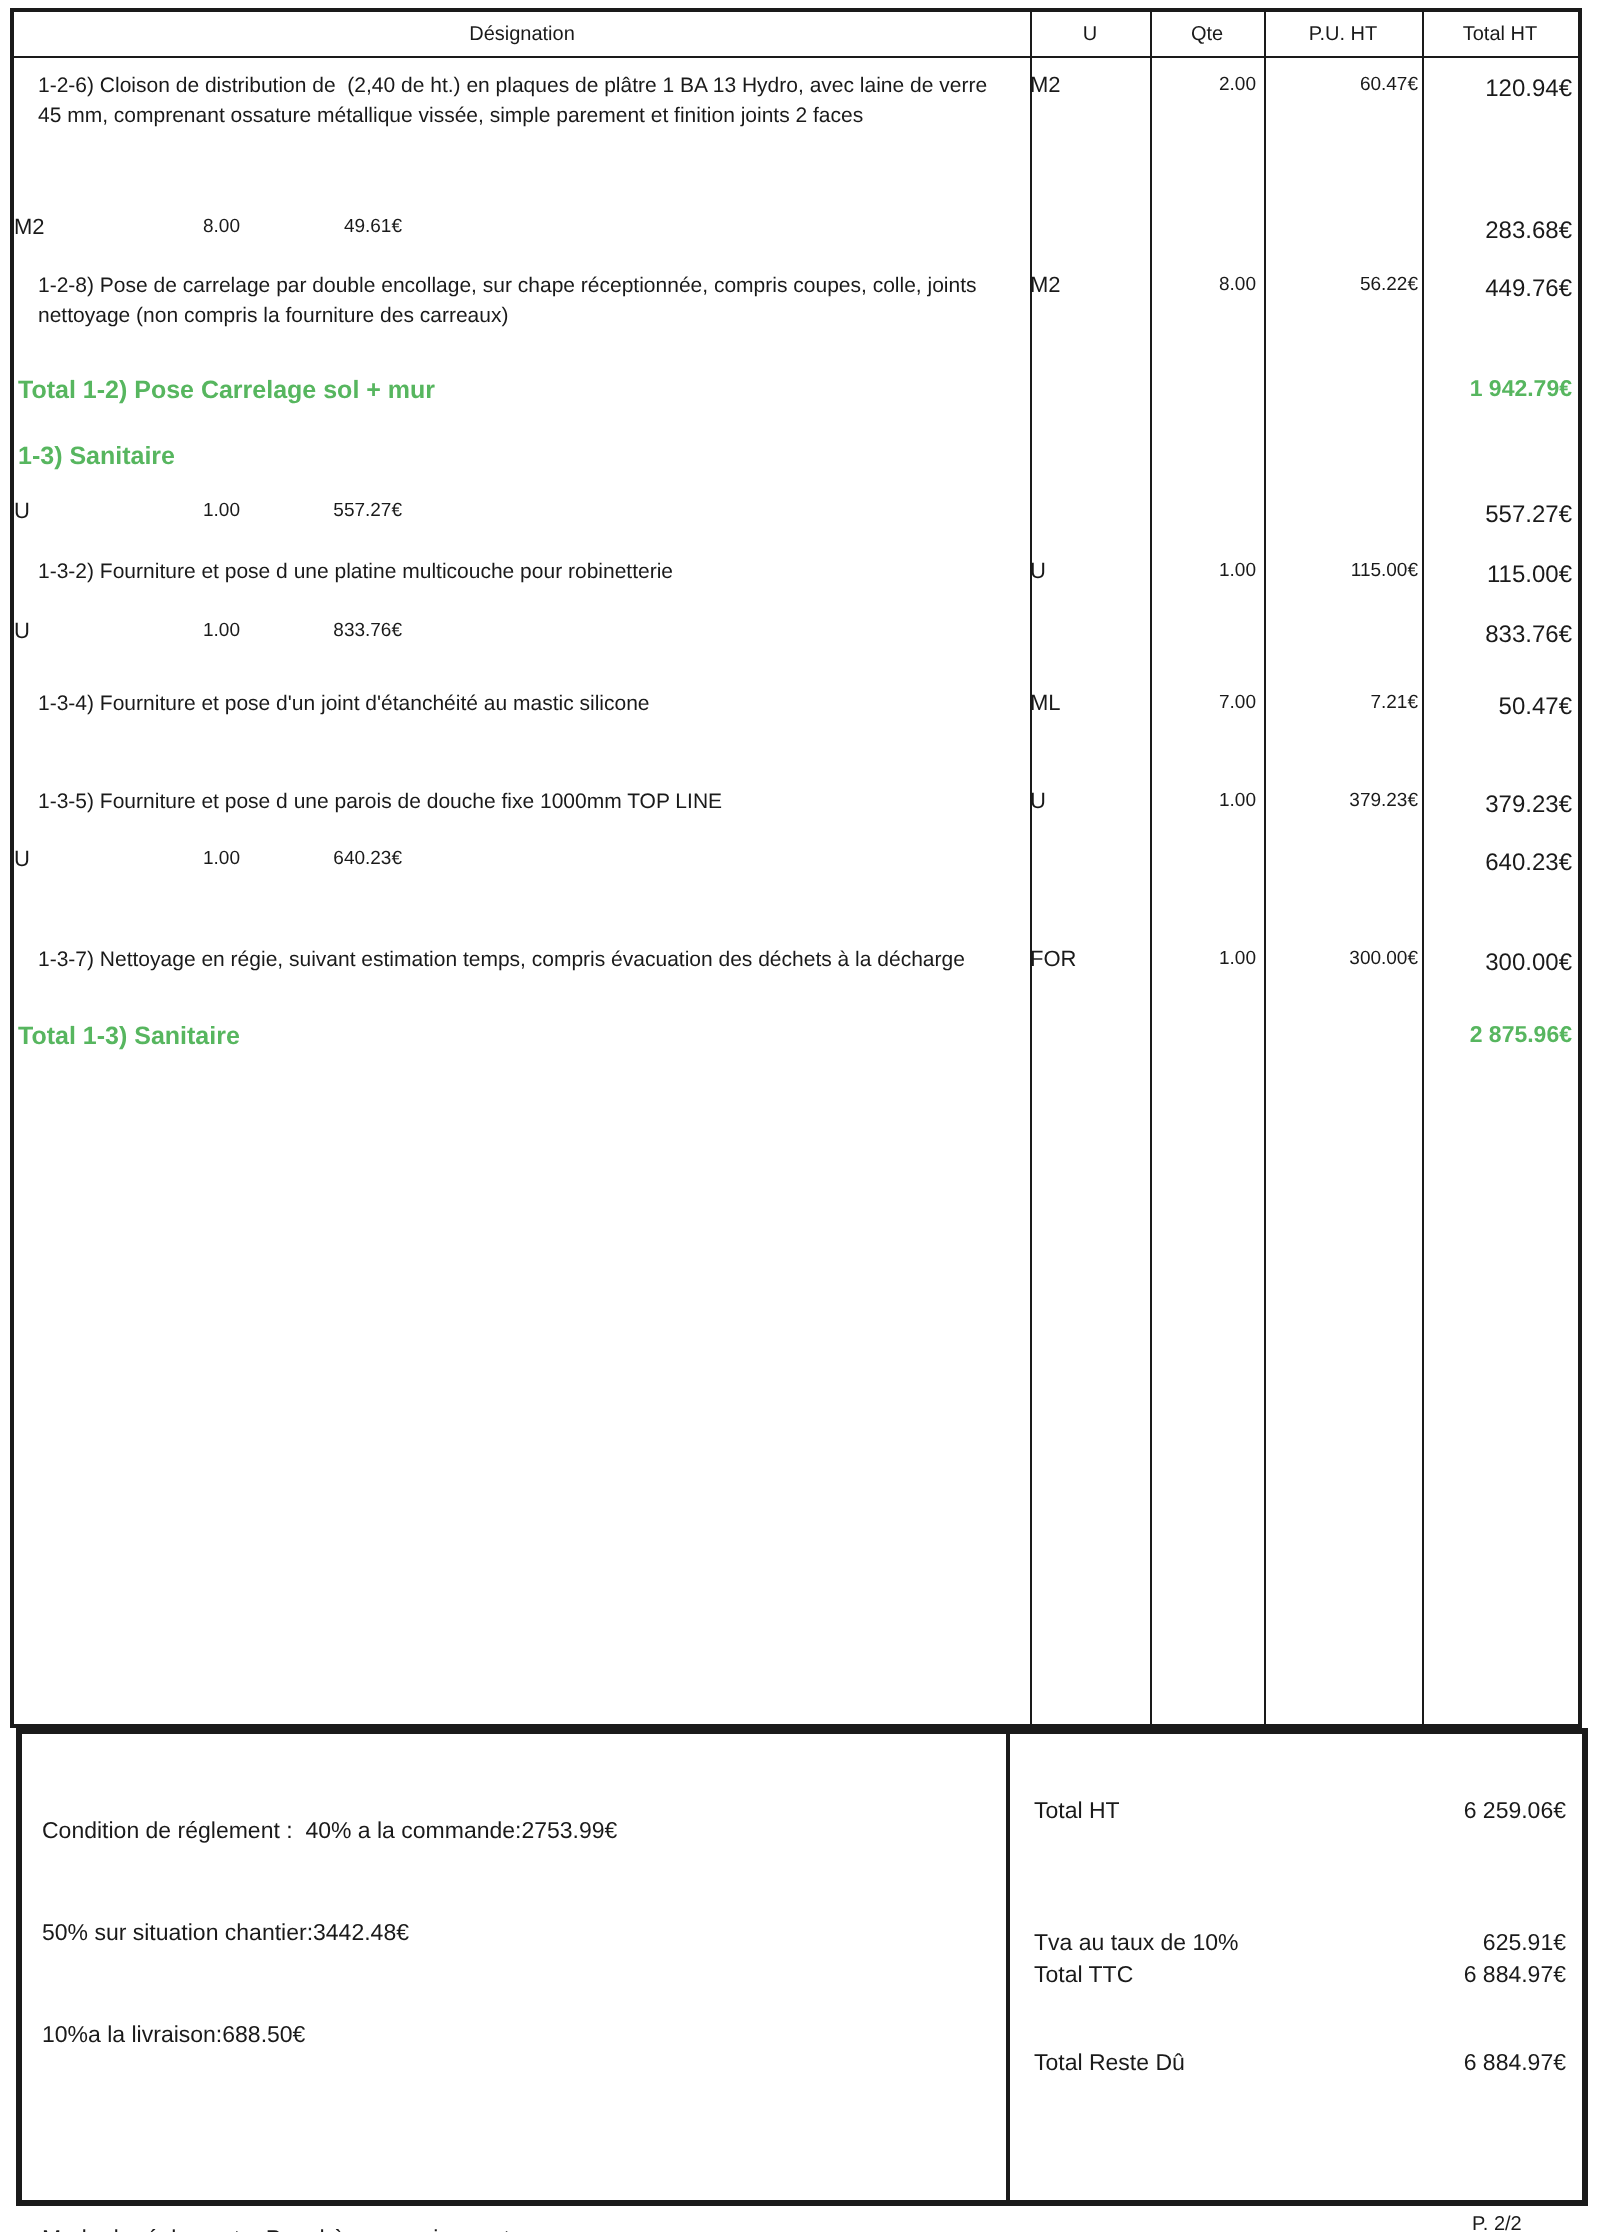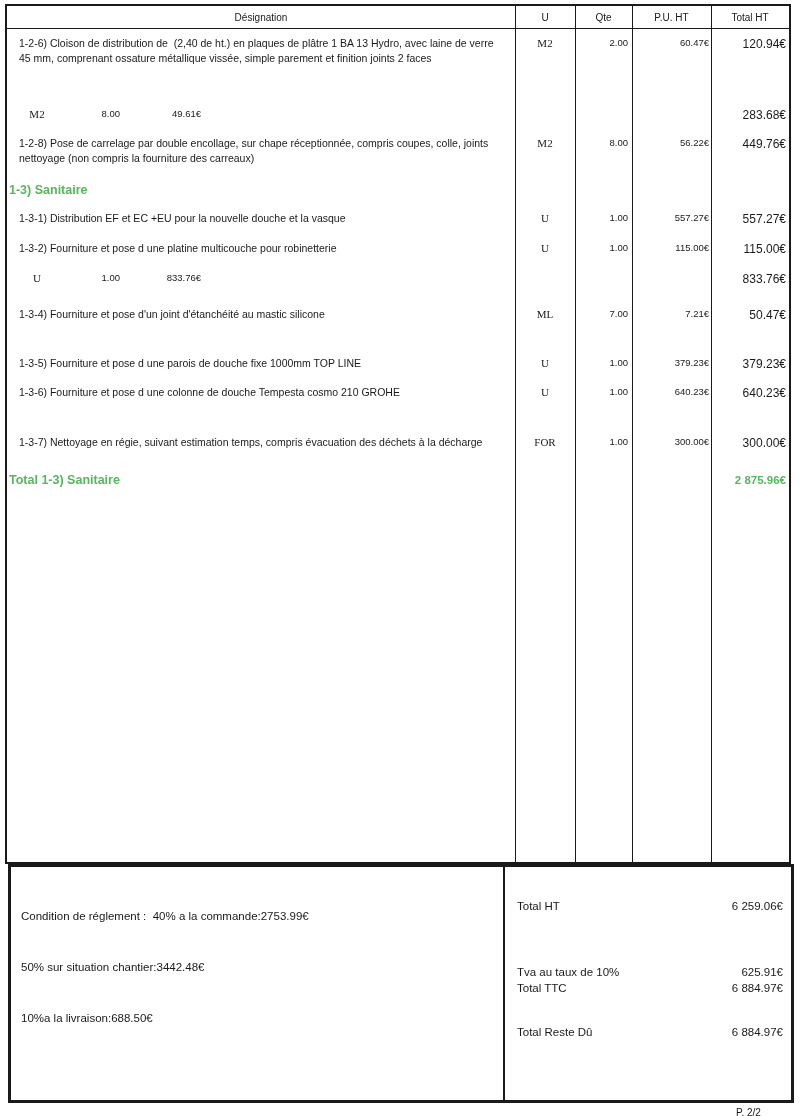--- a/index.html
+++ b/index.html
@@ -15,21 +15,21 @@
   }
   .vline{position:absolute;top:0;bottom:0;width:1px;background:#1a1a1a;}
   .vl-1{left:508px;}.vl-2{left:568px;}.vl-3{left:625px;}.vl-4{left:704px;}
   .thead{display:flex;height:22px;border-bottom:1px solid #1a1a1a;align-items:center;}
   .th{text-align:center;font-size:10px;}
   .w-des{width:508px;}.w-u{width:60px;}.w-qte{width:57px;}.w-pu{width:79px;}.w-tot{flex:1;}
   .tbody{position:relative;}
   .trow{display:flex;align-items:flex-start;}
   .c-des{width:508px;box-sizing:border-box;padding:0 10px 0 12px;
          font-size:10.5px;line-height:15px;white-space:pre-wrap;}
-  .c-u  {width:60px;text-align:center;font-size:11px;line-height:15px;font-family:Liberation Serif, serif;}
+  .c-u  {width:60px;font-size:11px;line-height:15px;}
   .c-qte{width:57px;text-align:right;box-sizing:border-box;padding-right:4px;
          font-size:9.5px;line-height:14px;}
   .c-pu {width:79px;text-align:right;box-sizing:border-box;padding-right:2px;
          font-size:9.5px;line-height:14px;}
   .c-tot{flex:1;text-align:right;box-sizing:border-box;padding-right:3px;
          font-size:12px;line-height:16px;}
   .trow.total .t-label,.trow.section .t-label{
     flex:1;color:#57b65f;font-weight:bold;font-size:12.5px;line-height:17px;
     padding-left:2px;box-sizing:border-box;}
   .trow.total .t-amt{
@@ -90,27 +90,30 @@
       </div>
 
       <div class="trow item" style="margin-top:13px">
         <div class="c-des">1-2-8) Pose de carrelage par double encollage, sur chape réceptionnée, compris coupes, colle, joints nettoyage (non compris la fourniture des carreaux)</div>
         <div class="c-u">M2</div>
         <div class="c-qte">8.00</div>
         <div class="c-pu">56.22€</div>
         <div class="c-tot">449.76€</div>
       </div>
 
+      <div class="trow total" style="margin-top:21px">
+        <div class="t-label">Total 1-2) Pose Carrelage sol + mur</div>
+        <div class="t-amt">1 942.79€</div>
+      </div>
 
       <div class="trow section" style="margin-top:16px">
         <div class="t-label">1-3) Sanitaire</div>
       </div>
 
       <div class="trow item" style="margin-top:12px">
-        <div class="c-des">1-3-1) Distribution EF et EC +EU pour la nouvelle douche et la vasque</div>
         <div class="c-u">U</div>
         <div class="c-qte">1.00</div>
         <div class="c-pu">557.27€</div>
         <div class="c-tot">557.27€</div>
       </div>
 
       <div class="trow item" style="margin-top:14px">
         <div class="c-des">1-3-2) Fourniture et pose d une platine multicouche pour robinetterie</div>
         <div class="c-u">U</div>
         <div class="c-qte">1.00</div>
@@ -135,21 +138,20 @@
 
       <div class="trow item" style="margin-top:33px">
         <div class="c-des">1-3-5) Fourniture et pose d une parois de douche fixe 1000mm TOP LINE</div>
         <div class="c-u">U</div>
         <div class="c-qte">1.00</div>
         <div class="c-pu">379.23€</div>
         <div class="c-tot">379.23€</div>
       </div>
 
       <div class="trow item" style="margin-top:13px">
-        <div class="c-des">1-3-6) Fourniture et pose d une colonne de douche Tempesta cosmo 210 GROHE</div>
         <div class="c-u">U</div>
         <div class="c-qte">1.00</div>
         <div class="c-pu">640.23€</div>
         <div class="c-tot">640.23€</div>
       </div>
 
       <div class="trow item" style="margin-top:34px">
         <div class="c-des">1-3-7) Nettoyage en régie, suivant estimation temps, compris évacuation des déchets à la décharge</div>
         <div class="c-u">FOR</div>
         <div class="c-qte">1.00</div>

